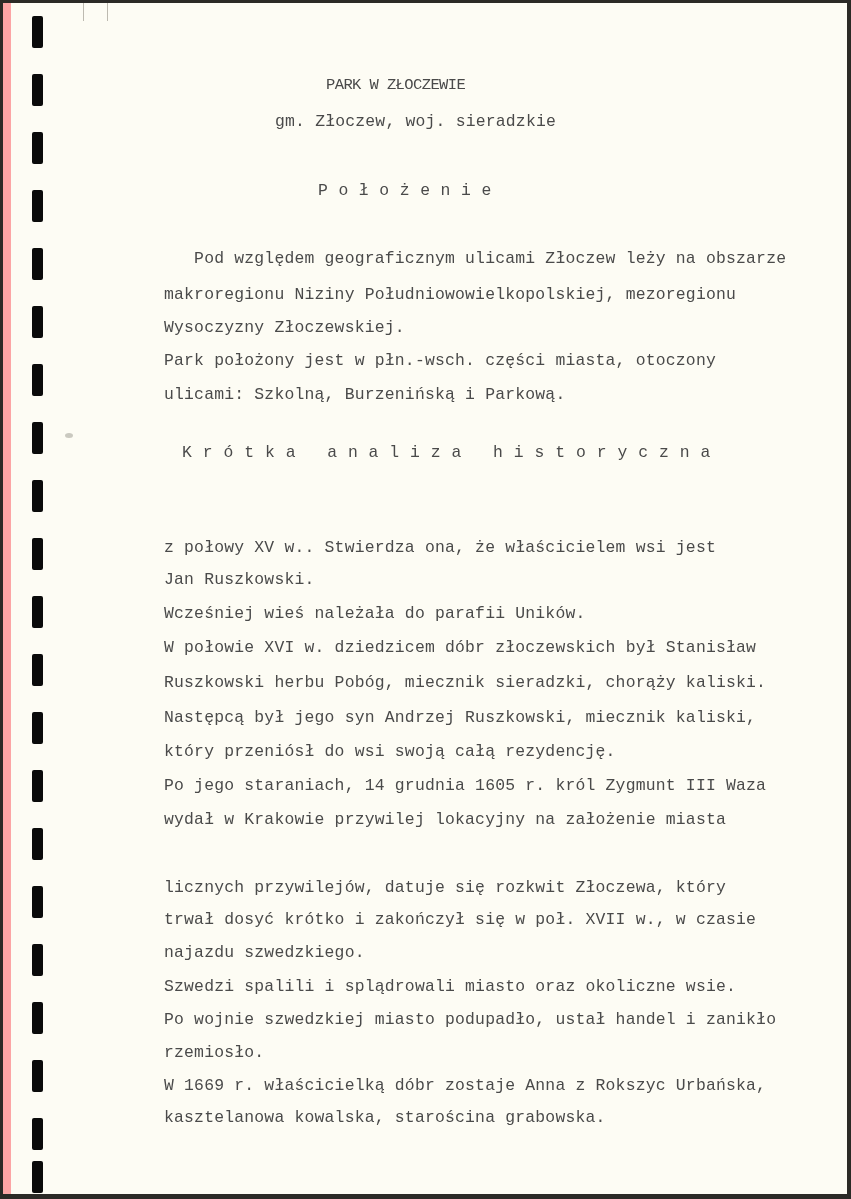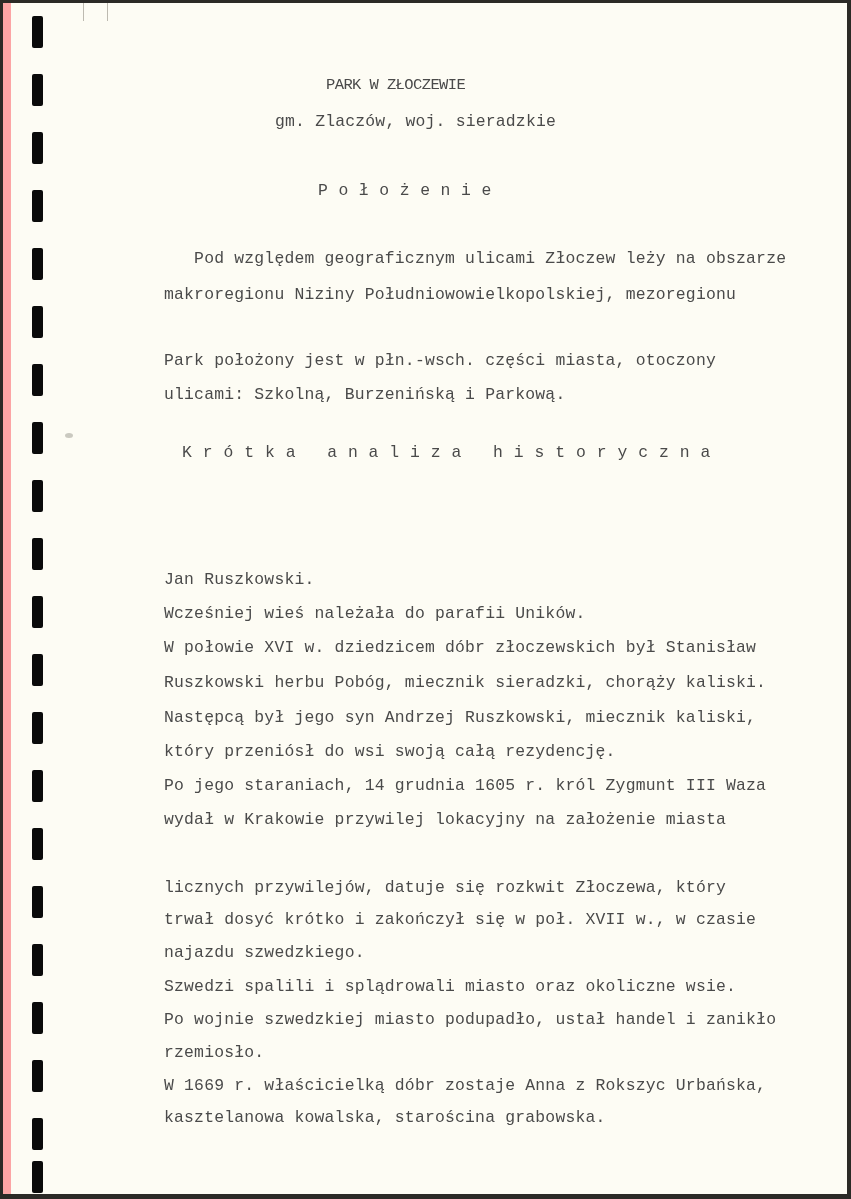--- a/index.html
+++ b/index.html
@@ -60,31 +60,33 @@
     <div class="hole" style="top:1115px"></div>
     <div class="hole" style="top:1158px"></div>
   </div>
 
   <div class="tick" style="left:72px"></div>
   <div class="tick" style="left:96px"></div>
   <div class="smudge" style="left:54px;top:430px;width:8px;height:5px"></div>
 
   <div class="text">
     <div class="line" style="left:315px;top:73px;font-size:15.5px;letter-spacing:-0.6px">PARK W ZŁOCZEWIE</div>
-    <div class="line" style="left:264px;top:109px">gm. Zlaczów, woj. sieradzkie</div>
+    <div class="line" style="left:264px;top:109px">gm. Złoczew, woj. sieradzkie</div>
 
     <div class="line spaced" style="left:307px;top:178px">Położenie</div>
 
     <div class="line" style="left:153px;top:246px">   Pod względem geograficznym ulicami Złoczew leży na obszarze</div>
     <div class="line" style="left:153px;top:282px">makroregionu Niziny Południowowielkopolskiej, mezoregionu</div>
+    <div class="line" style="left:153px;top:315px">Wysoczyzny Złoczewskiej.</div>
     <div class="line" style="left:153px;top:382px">ulicami: Szkolną, Burzenińską i Parkową.</div>
     <div class="line" style="left:153px;top:348px">Park położony jest w płn.-wsch. części miasta, otoczony</div>
 
     <div class="line spaced" style="left:171px;top:440px;letter-spacing:10.9px">Krótka analiza historyczna</div>
 
+    <div class="line" style="left:153px;top:535px">z połowy XV w.. Stwierdza ona, że właścicielem wsi jest</div>
     <div class="line" style="left:153px;top:567px">Jan Ruszkowski.</div>
     <div class="line" style="left:153px;top:601px">Wcześniej wieś należała do parafii Uników.</div>
     <div class="line" style="left:153px;top:635px">W połowie XVI w. dziedzicem dóbr złoczewskich był Stanisław</div>
     <div class="line" style="left:153px;top:670px">Ruszkowski herbu Pobóg, miecznik sieradzki, chorąży kaliski.</div>
     <div class="line" style="left:153px;top:705px">Następcą był jego syn Andrzej Ruszkowski, miecznik kaliski,</div>
     <div class="line" style="left:153px;top:739px">który przeniósł do wsi swoją całą rezydencję.</div>
     <div class="line" style="left:153px;top:773px">Po jego staraniach, 14 grudnia 1605 r. król Zygmunt III Waza</div>
     <div class="line" style="left:153px;top:807px">wydał w Krakowie przywilej lokacyjny na założenie miasta</div>
     <div class="line" style="left:153px;top:875px">licznych przywilejów, datuje się rozkwit Złoczewa, który</div>
     <div class="line" style="left:153px;top:907px">trwał dosyć krótko i zakończył się w poł. XVII w., w czasie</div>

